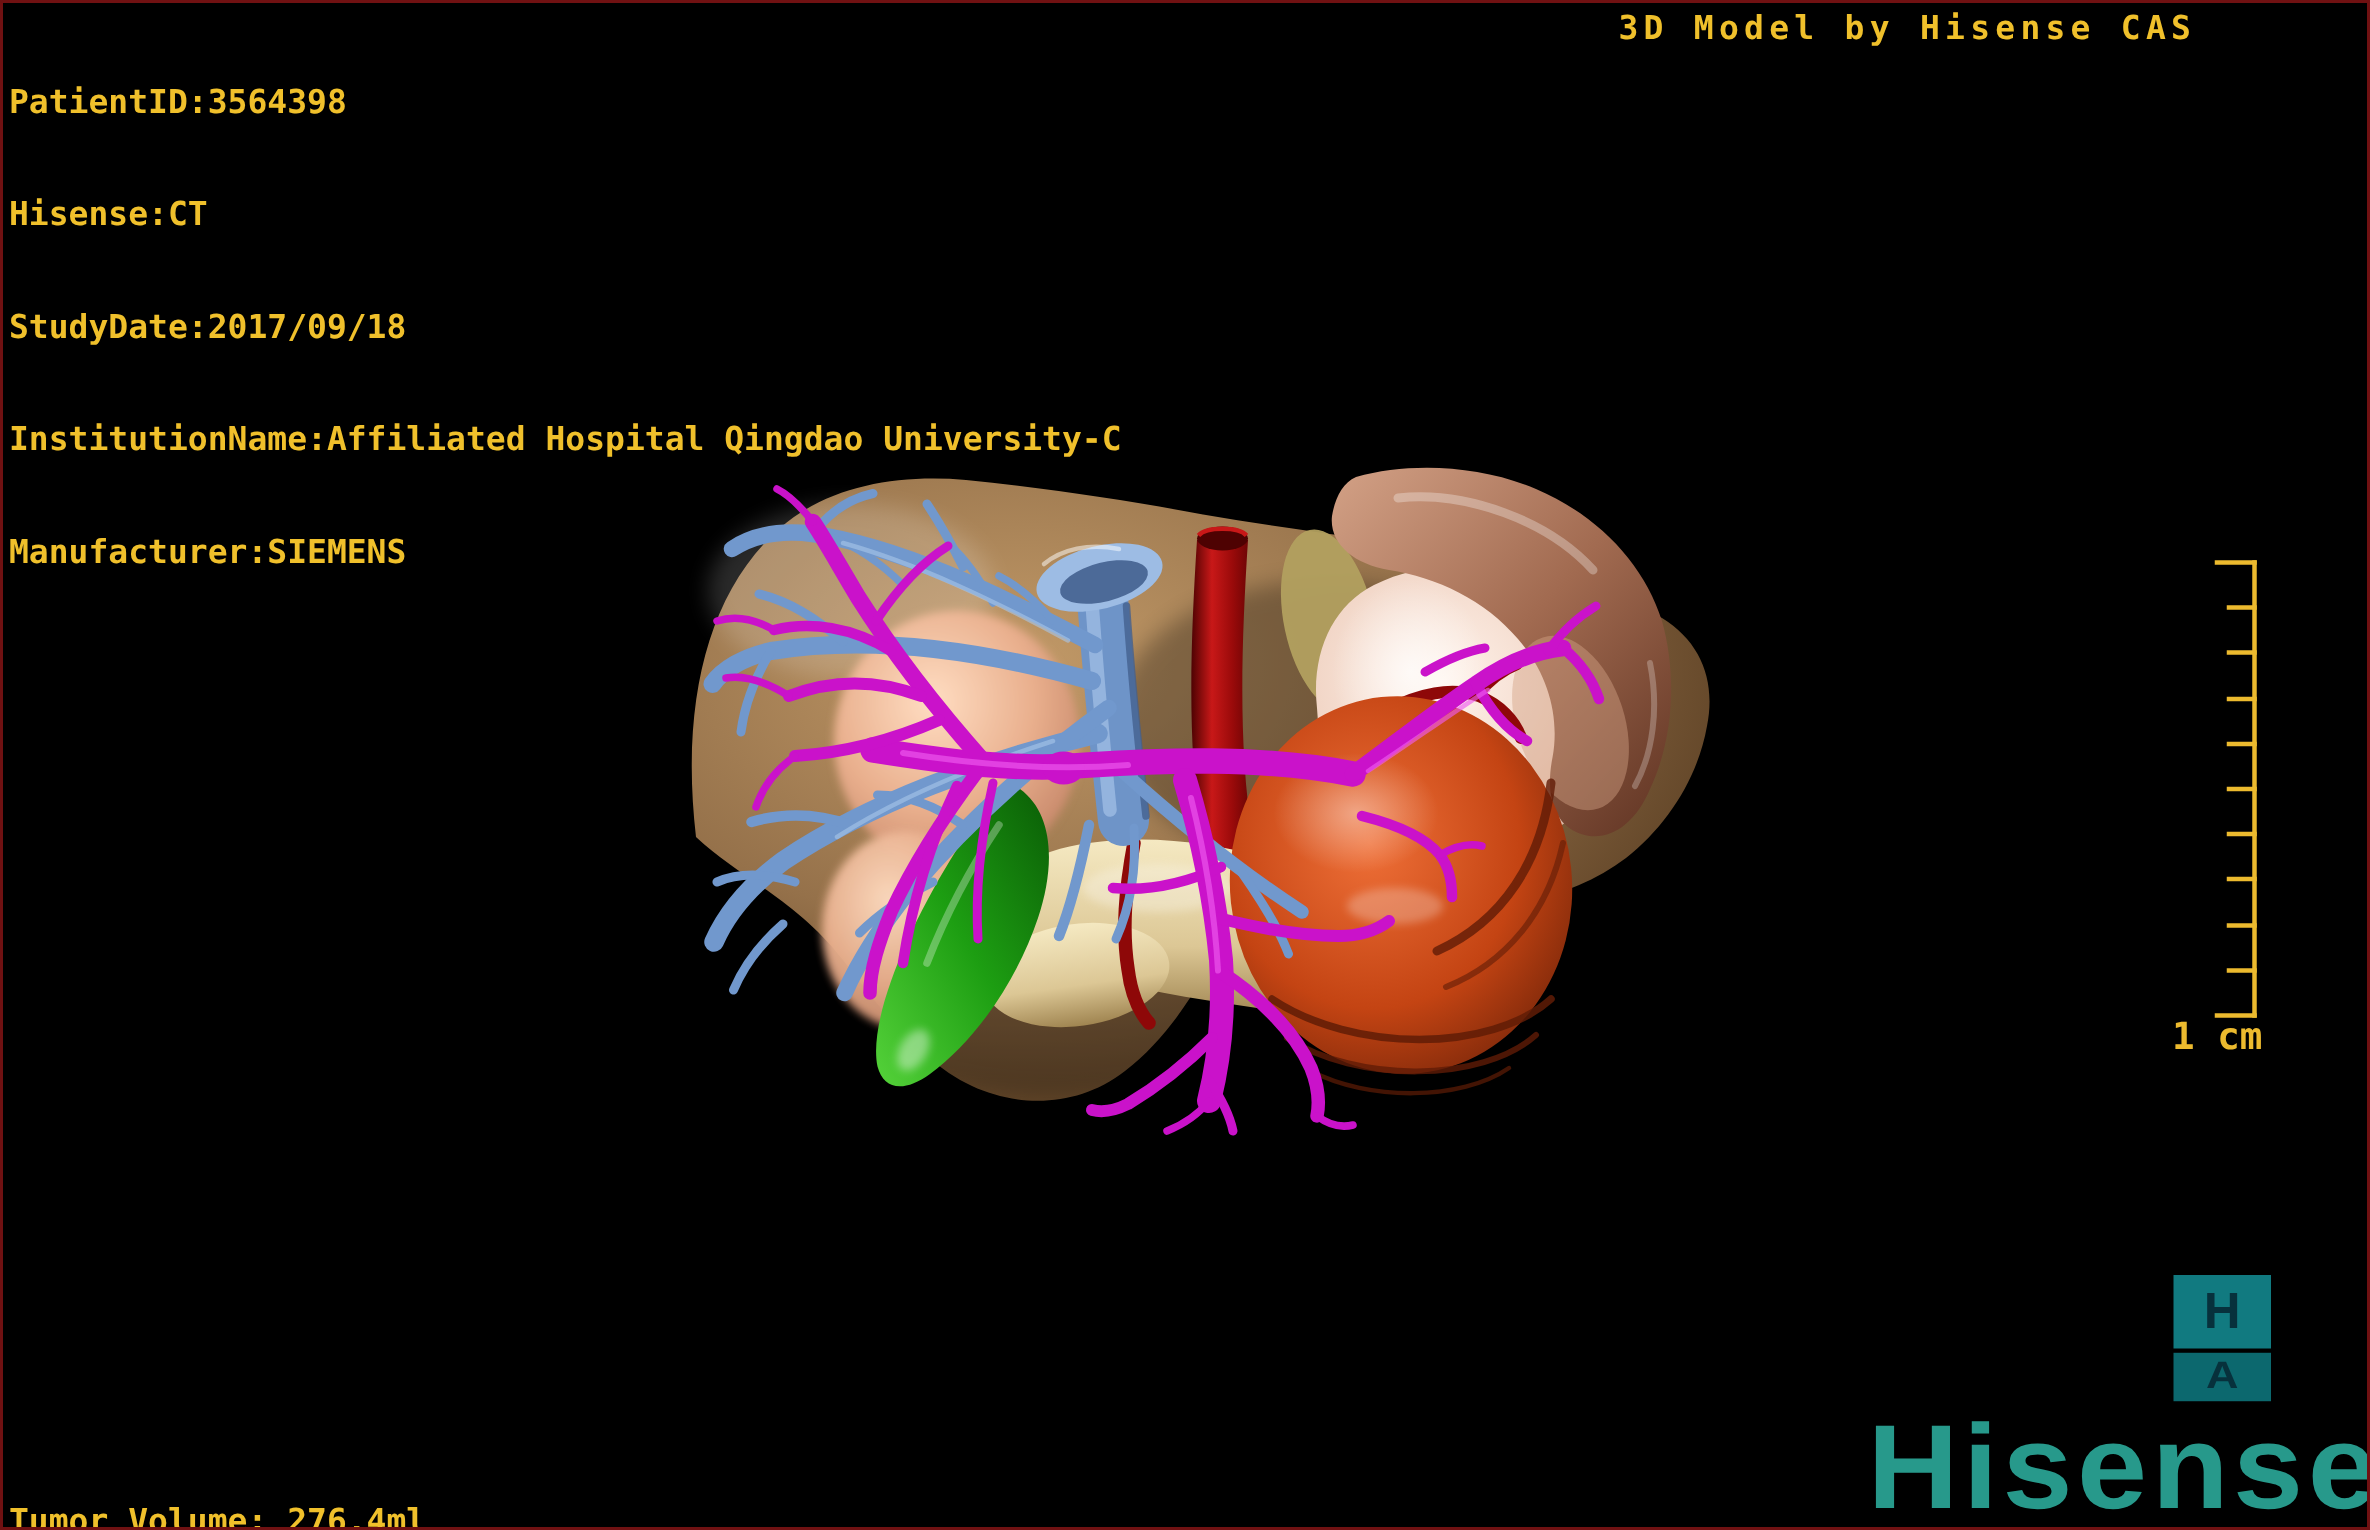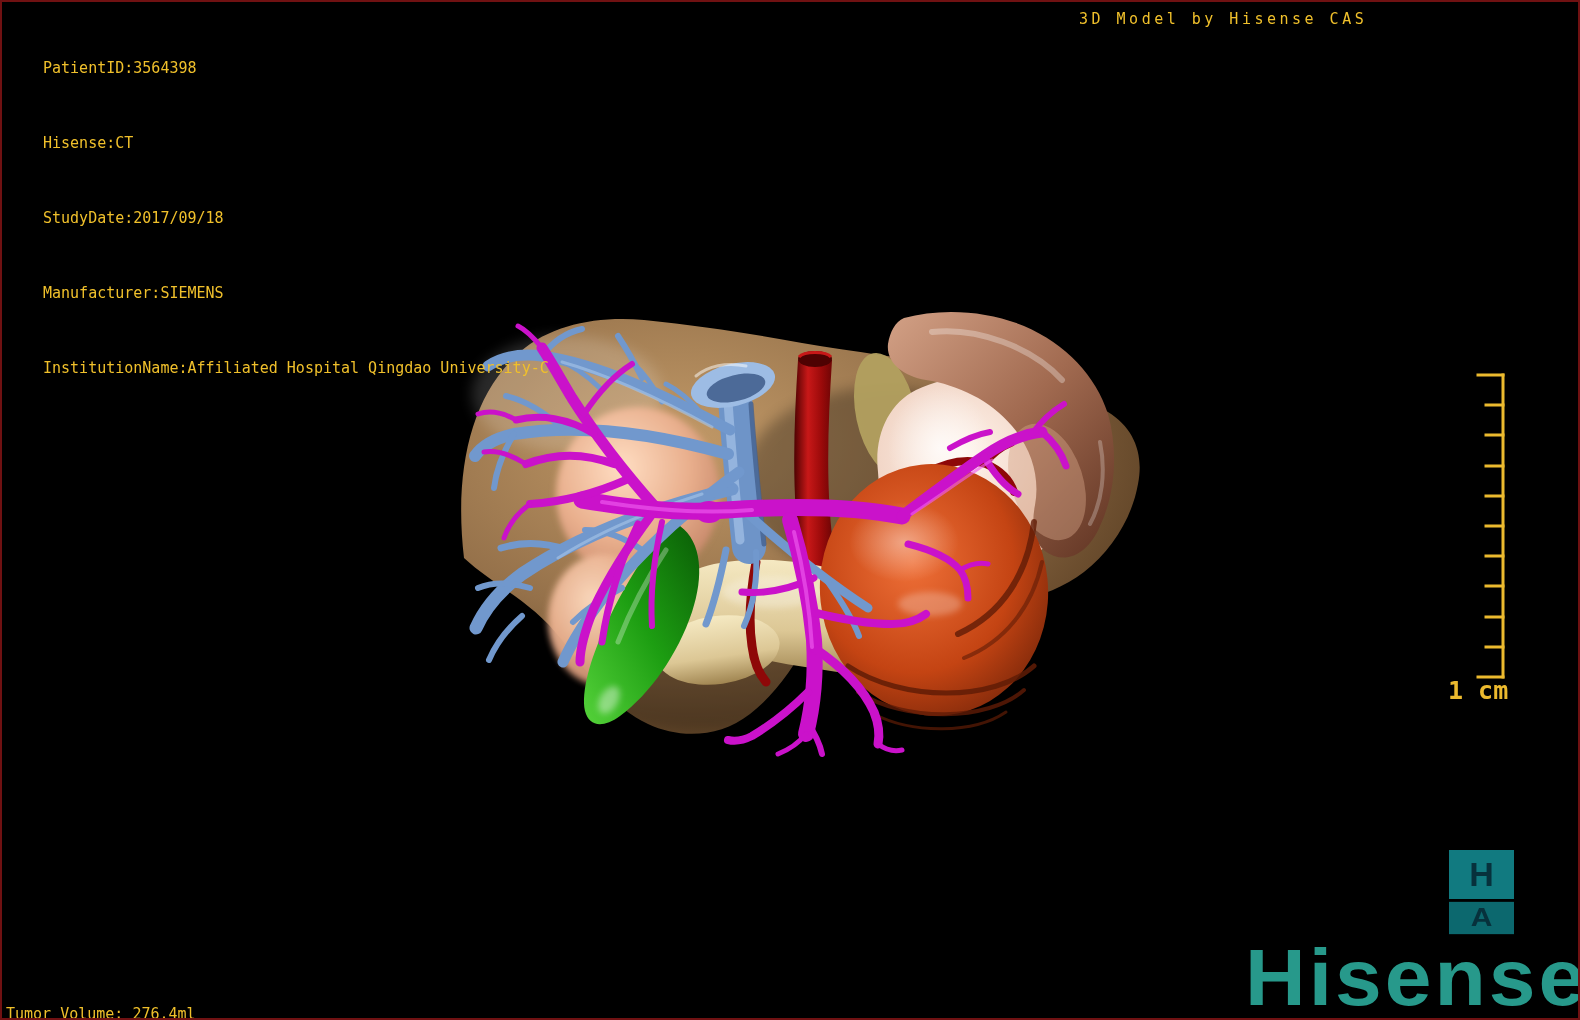--- a/index.html
+++ b/index.html
@@ -1,22 +1,22 @@
 <!DOCTYPE html>
 <html style="--bg: #000000; --frame-border: #701112; --overlay-yellow: #f0c02b; --brand-teal: #27998b; --cube-top: #117a80; --cube-bottom: #0c686e; --cube-letter: #07313c;"><head>
 <meta charset="utf-8">
 <style>
   html,body{margin:0;padding:0;background:#000;}
   .frame{position:relative;width:1580px;height:1020px;box-sizing:border-box;
          background:var(--bg,#000);border:2px solid var(--frame-border,#701112);
          overflow:hidden;font-family:"DejaVu Sans Mono",monospace;}
   .scene{position:absolute;left:0;top:0;}
-  .ovtext{position:absolute;color:var(--overlay-yellow,#f0c02b);font-size:15px;
-          font-weight:400;line-height:25px;white-space:pre;letter-spacing:0px;}
-  .info-block{left:4px;top:4px;margin-left:37px;}
+  .ovtext{position:absolute;color:var(--overlay-yellow,#f0c02b);font-size:22px;
+          font-weight:700;line-height:25px;white-space:pre;letter-spacing:0px;}
+  .info-block{left:4px;top:4px;}
   .watermark{left:1077px;top:5px;letter-spacing:3.5px;}
   .volumes{left:4px;top:950px;}
   .cube-face{position:absolute;display:flex;align-items:center;justify-content:center;
              font-family:"Liberation Sans",sans-serif;font-weight:700;
              color:var(--cube-letter,#07313c);}
   .cube-top{left:1447px;top:848px;width:65px;height:49px;background:var(--cube-top,#117a80);font-size:34px;}
   .cube-bottom{left:1447px;top:897px;width:65px;height:38px;background:var(--cube-bottom,#0c686e);
                font-size:30px;transform:scaleY(.85);}
   .logo{position:absolute;left:1243px;top:936px;font-family:"Liberation Sans",sans-serif;
         font-weight:700;font-size:84px;line-height:1;letter-spacing:3px;
@@ -232,22 +232,22 @@
       <line x1="1484" y1="645" x2="1501" y2="645"></line>
       <line x1="1476" y1="675" x2="1501" y2="675"></line>
     </g>
     <text x="1446" y="697" font-family="DejaVu Sans Mono, monospace" font-size="25" font-weight="700" fill="#ecba2e">1 cm</text>
   </svg>
 
   <div class="ovtext info-block">
     <div>PatientID:3564398</div>
     <div>Hisense:CT</div>
     <div>StudyDate:2017/09/18</div>
+    <div>InstitutionName:Affiliated Hospital Qingdao University-C</div>
     <div>Manufacturer:SIEMENS</div>
-    <div>InstitutionName:Affiliated Hospital Qingdao University-C</div>
   </div>
 
   <div class="ovtext watermark">3D Model by Hisense CAS</div>
 
   <div class="ovtext volumes">
     <div>Tumor Volume: 276.4ml</div>
     
   </div>
 
   <div class="cube-face cube-top">

